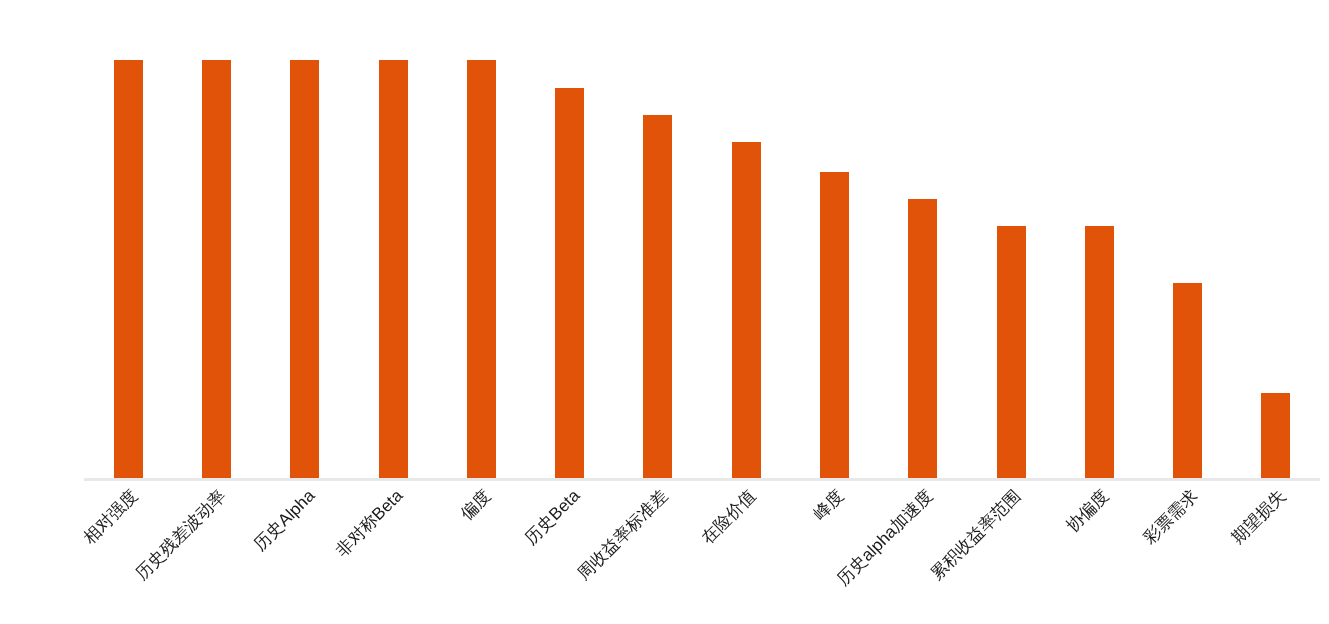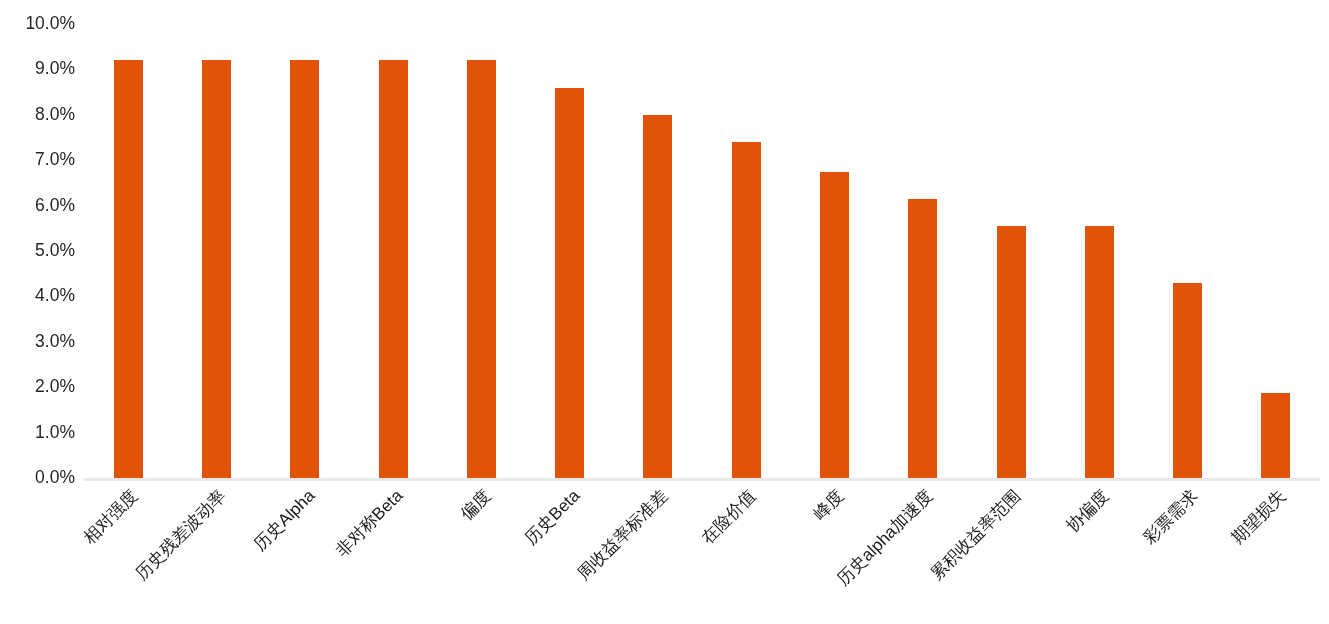--- a/index.html
+++ b/index.html
@@ -91,33 +91,20 @@
     color: #1a1a1a;
     white-space: nowrap;
     line-height: 1.15;
   }
 </style>
 </head>
 <body>
 
 <div id="chart-root">
 
-  <div id="y-axis">
-      <div class="y-tick-label" style="top: 24px;">10.0%</div>
-      <div class="y-tick-label" style="top: 69.4px;">9.0%</div>
-      <div class="y-tick-label" style="top: 114.8px;">8.0%</div>
-      <div class="y-tick-label" style="top: 160.2px;">7.0%</div>
-      <div class="y-tick-label" style="top: 205.6px;">6.0%</div>
-      <div class="y-tick-label" style="top: 251px;">5.0%</div>
-      <div class="y-tick-label" style="top: 296.4px;">4.0%</div>
-      <div class="y-tick-label" style="top: 341.8px;">3.0%</div>
-      <div class="y-tick-label" style="top: 387.2px;">2.0%</div>
-      <div class="y-tick-label" style="top: 432.6px;">1.0%</div>
-      <div class="y-tick-label" style="top: 478px;">0.0%</div>
-    </div>
 
   <div id="plot-area">
       <div class="bar" title="相对强度 9.2%" style="left: 29.6429px; height: 417.68px; background: rgb(226, 83, 10);"></div>
       <div class="bar" title="历史残差波动率 9.2%" style="left: 117.929px; height: 417.68px; background: rgb(226, 83, 10);"></div>
       <div class="bar" title="历史Alpha 9.2%" style="left: 206.214px; height: 417.68px; background: rgb(226, 83, 10);"></div>
       <div class="bar" title="非对称Beta 9.2%" style="left: 294.5px; height: 417.68px; background: rgb(226, 83, 10);"></div>
       <div class="bar" title="偏度 9.2%" style="left: 382.786px; height: 417.68px; background: rgb(226, 83, 10);"></div>
       <div class="bar" title="历史Beta 8.6%" style="left: 471.071px; height: 390.44px; background: rgb(226, 83, 10);"></div>
       <div class="bar" title="周收益率标准差 8.0%" style="left: 559.357px; height: 363.2px; background: rgb(226, 83, 10);"></div>
       <div class="bar" title="在险价值 7.4%" style="left: 647.643px; height: 335.96px; background: rgb(226, 83, 10);"></div>

